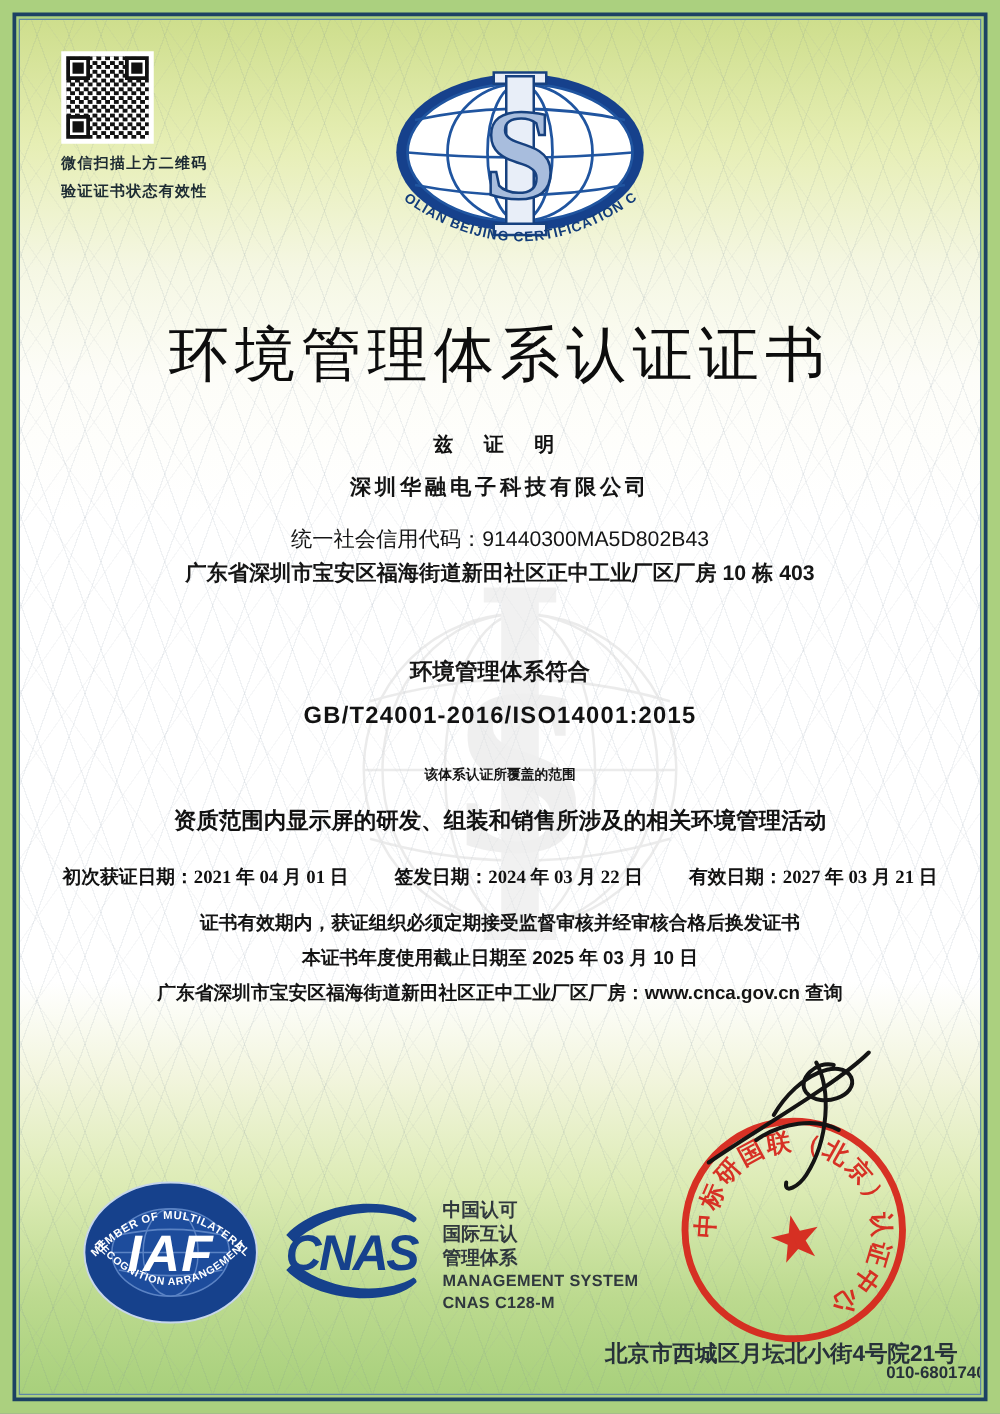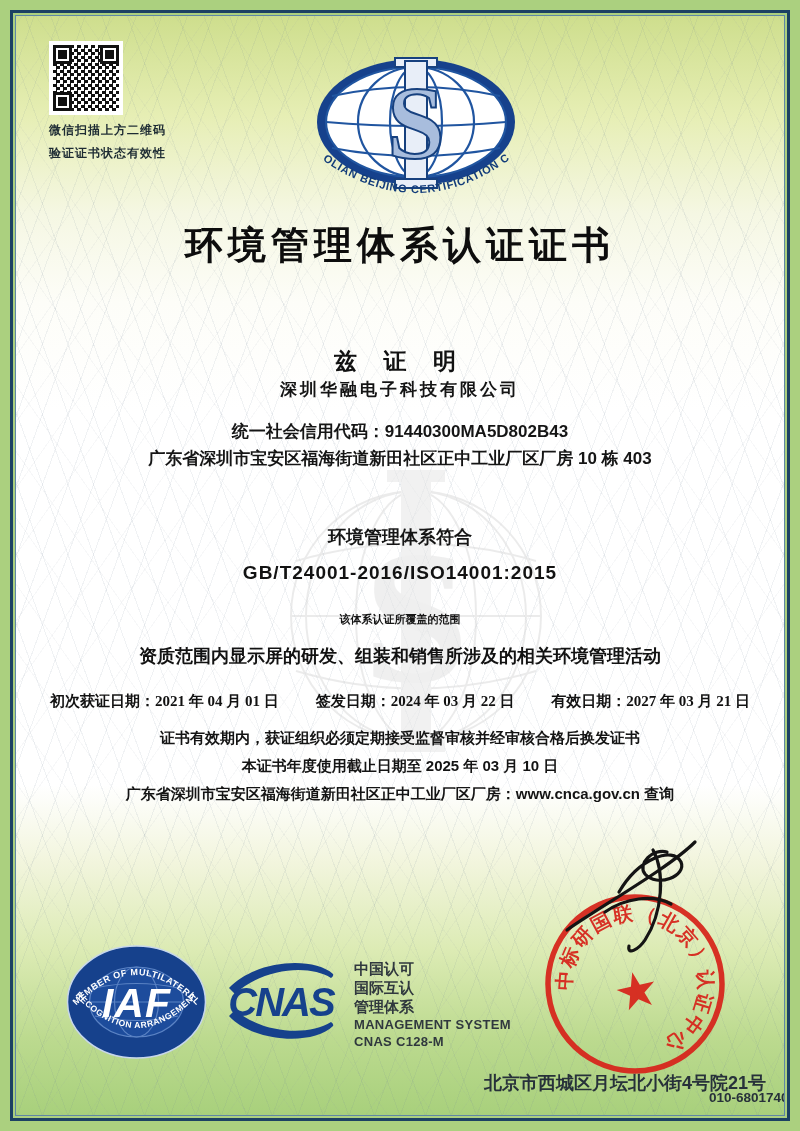--- a/index.html
+++ b/index.html
@@ -25,26 +25,26 @@
   .f-tl{left:0;top:0}.f-tr{right:0;top:0}.f-bl{left:0;bottom:0}
   .qr-caption{left:33px;width:220px;font-size:12px;font-weight:600;color:#1d2b33;letter-spacing:1px;}
   
   .csi-logo{left:278px;top:40px;width:244px;height:158px;}
   .iaf-logo{left:49px;top:927px;width:143px;height:118px;}
   .cnas-logo{left:197px;top:940px;width:136px;height:92px;}
   .cnas-text{left:338px;top:943px;color:#30383e;font-weight:700;}
   .cnas-text .zh{font-size:15px;line-height:19px;}
   .cnas-text .en{font-size:13px;line-height:17px;letter-spacing:.3px;}
   
-  .title{top:204px;font-size:38px;font-weight:700;color:#0d0d0d;letter-spacing:5px;}
+  .title{top:236px;font-size:48px;font-weight:400;color:#0d0d0d;letter-spacing:5px;}
   .reg-line{top:291px;right:70px;font-size:15px;font-weight:700;color:#222;}
   .reg-number{font-family:"Liberation Serif",serif;font-size:18px;font-weight:700;letter-spacing:.5px;}
-  .certify{top:330px;font-size:23px;font-weight:700;letter-spacing:10px;color:#111;}
+  .certify{top:330px;font-size:16px;font-weight:700;letter-spacing:10px;color:#111;}
   .company{top:362px;font-size:17px;font-weight:600;letter-spacing:3px;color:#141414;}
-  .credit{top:404px;font-size:17px;font-weight:700;color:#151515;}
+  .credit{top:404px;font-size:17px;font-weight:400;color:#151515;}
   .addr{top:431px;font-size:17px;font-weight:700;color:#151515;}
   .sys{top:509px;font-size:18px;font-weight:700;color:#161616;}
   .standard{top:546px;font-size:19px;font-weight:700;letter-spacing:1px;color:#121212;}
   .scope-h{top:596px;font-size:11px;font-weight:700;color:#161616;}
   .scope{top:628px;font-size:18px;font-weight:700;color:#121212;}
   .dates{top:676px;left:34px;right:34px;display:flex;justify-content:space-between;
          font-size:15px;font-weight:700;color:#111;}
   .date-num{font-family:"Liberation Serif",serif;}
   .note{font-size:15px;font-weight:700;color:#141414;}
   .n0{top:713px}.n1{top:741px}.n2{top:769px}

